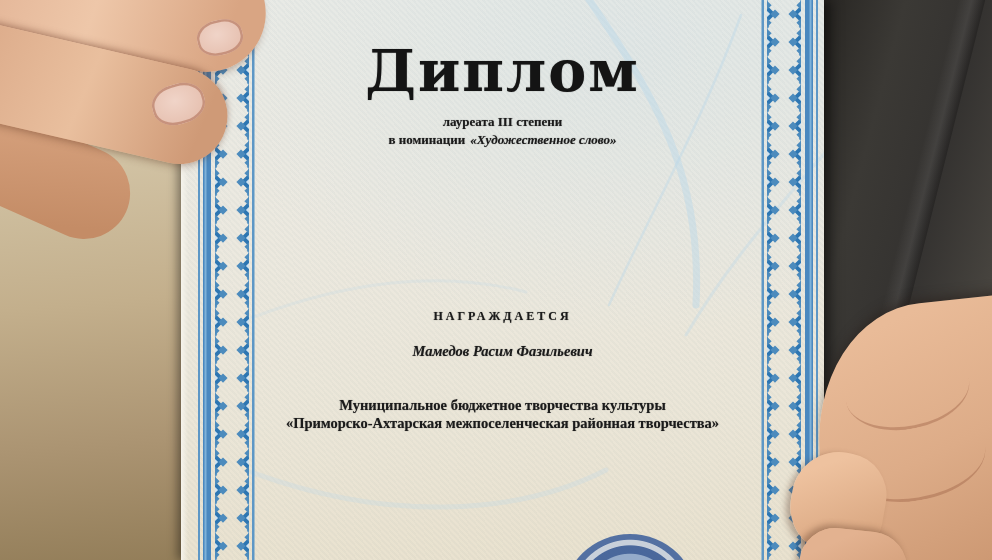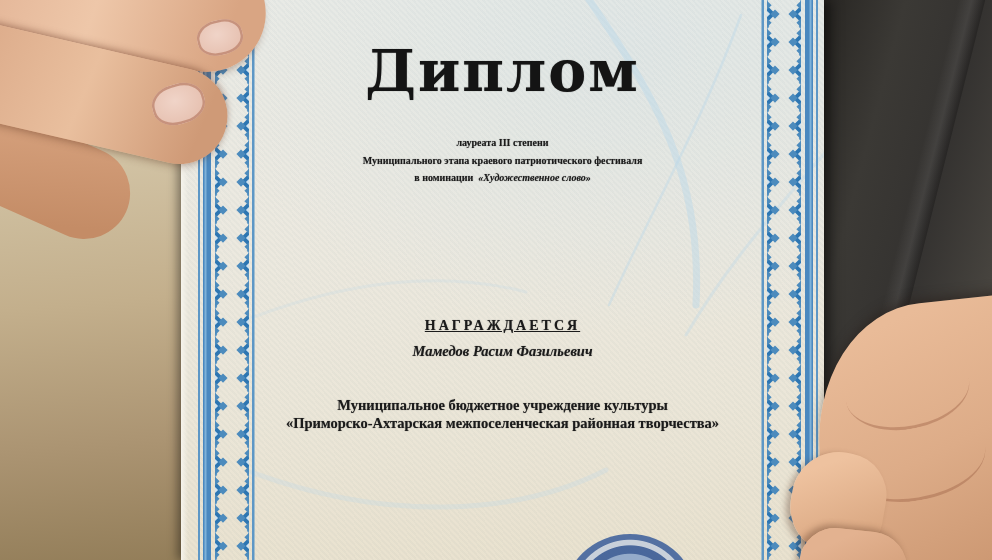--- a/index.html
+++ b/index.html
@@ -45,24 +45,24 @@
   .cert-text{
     position:absolute;left:62px;right:62px;text-align:center;
     color:#1b1b1b;font-weight:700;
     text-shadow:0 0 1px rgba(30,30,30,.55);
   }
   .cert-title{
     top:40px;
     font-family:"DejaVu Serif","Liberation Serif",serif;
     font-size:57px;line-height:1.1;letter-spacing:2px;color:#141414;
   }
-  .cert-subtitle{top:134px;font-size:10px;line-height:17.6px;}
+  .cert-subtitle{top:113px;font-size:13px;line-height:17.6px;}
   .nom-prefix{margin-right:5px;}
   .nom-value{font-style:italic;}
-  .cert-award{top:318px;font-size:14px;letter-spacing:3px;text-decoration:underline;}
+  .cert-award{top:309px;font-size:12px;letter-spacing:3px;}
   .cert-recipient{top:343px;font-size:14.5px;font-style:italic;}
   .cert-org{top:397px;font-size:14.5px;line-height:17.6px;}
   
   .seal{
     position:absolute;left:382px;top:534px;width:134px;height:130px;
     border-radius:50%;
     background:radial-gradient(circle at 50% 50%,
       #d8dcdb 0 17%, #5c7aab 18% 25%, #b9c5d8 26% 31%,
       #41619c 32% 41%, #8ea7ca 42% 48%, #3d5e98 49% 57%,
       #c6cfdc 58% 63%, #47679f 64% 73%, #7d94bb 74% 79%,
@@ -194,32 +194,31 @@
         <rect x="6.5" y="0" width="2" height="560" fill="#7fb2d9"></rect>
         <rect x="17" y="0" width="34" height="560" fill="url(#ornR)"></rect>
         <rect x="54" y="0" width="2.5" height="560" fill="#5d97c6"></rect>
       </g>
     </svg>
 
     <div class="cert-text cert-title">Диплом</div>
 
     <div class="cert-text cert-subtitle">
       <div>лауреата  III степени</div>
-      <div>Муниципального этапа краевого патриотического фестиваля</div>
       <div>
         <span class="nom-prefix">в номинации</span><span class="nom-value">«Художественное слово»</span>
       </div>
     </div>
 
     <div class="cert-text cert-award">НАГРАЖДАЕТСЯ</div>
 
     <div class="cert-text cert-recipient">Мамедов Расим Фазильевич</div>
 
     <div class="cert-text cert-org">
-      <div>Муниципальное бюджетное учреждение культуры</div>
+      <div>Муниципальное бюджетное творчества культуры</div>
       <div>«Приморско-Ахтарская межпоселенческая районная творчества»</div>
     </div>
 
     <div class="seal"></div>
   </div>
 
   <div>
     <div class="skin finger3"></div>
     <div class="sleeve"></div>
     <div class="skin finger1"></div>

